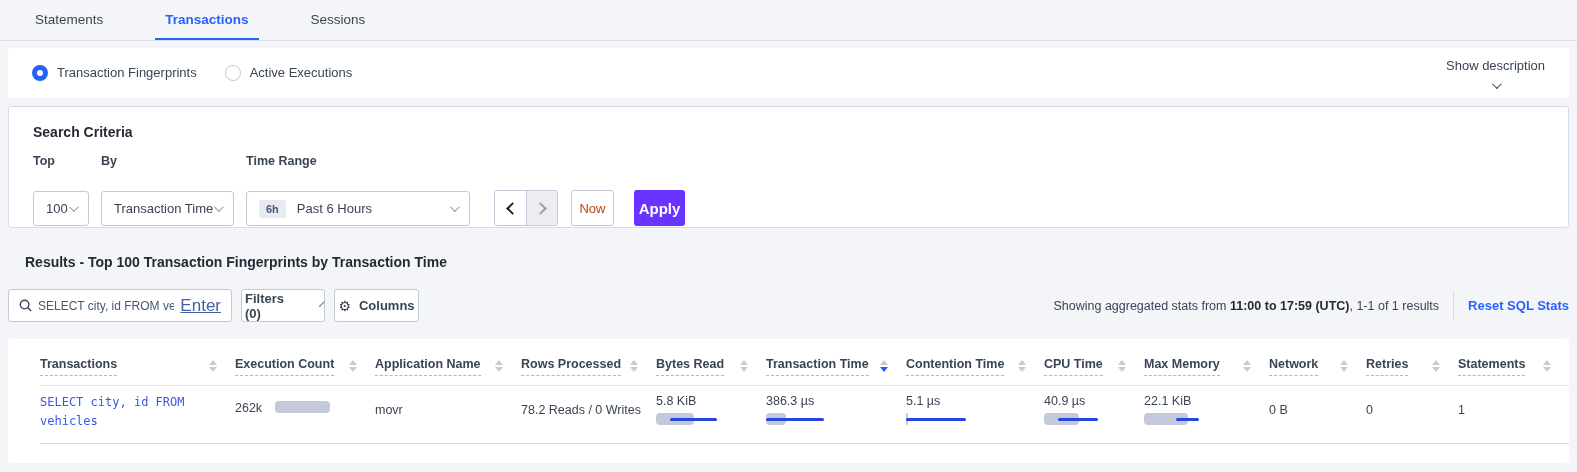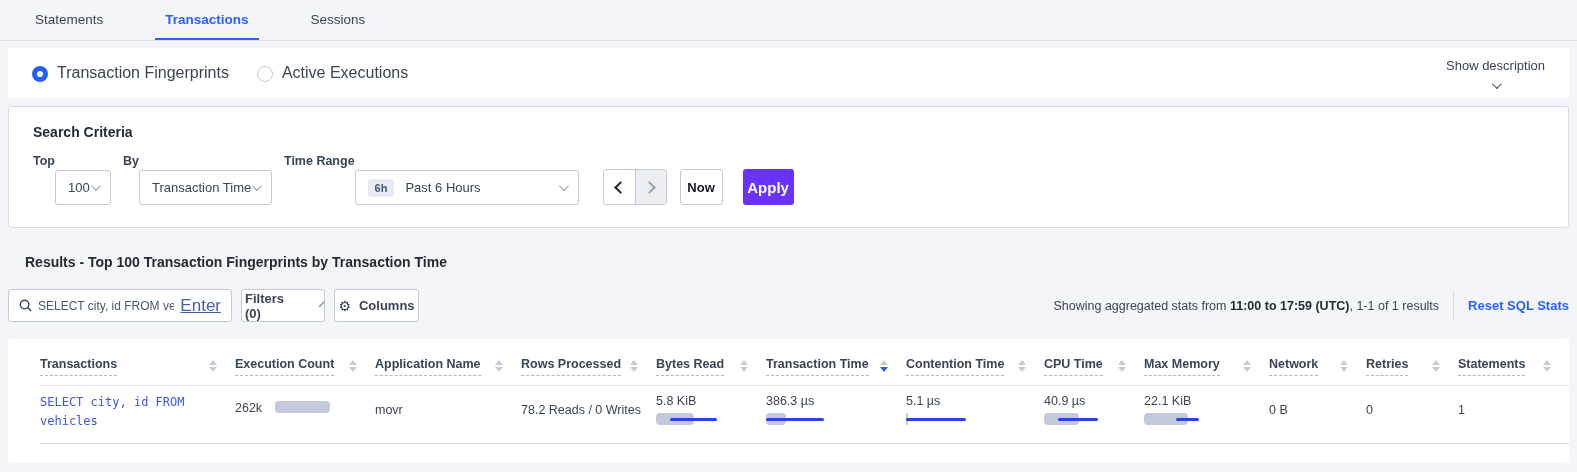--- a/index.html
+++ b/index.html
@@ -6,48 +6,48 @@
   html,body { width:1577px; height:472px; overflow:hidden; }
   body { background:#f4f5f9; font-family:"Liberation Sans", sans-serif; color:#394455; }
 
   
   .tabbar { height:41px; display:flex; align-items:stretch; padding-left:25px; border-bottom:1px solid #d9dce5; }
   .tab { font-size:13.5px; color:#394455; display:flex; align-items:center; padding:0 10px; margin-right:42px; cursor:pointer; border-bottom:2px solid transparent; }
   .tab.active { color:#2962ff; border-bottom:2px solid #2962ff; font-weight:bold; }
 
   
   .radio-row { margin:7px 8px 0; height:50px; background:#fff; border-radius:3px; display:flex; align-items:center; padding:0 24px; }
-  .radio-opt { display:flex; align-items:flex-end; margin-right:28px; cursor:pointer; font-size:16px; color:#394455; }
+  .radio-opt { display:flex; align-items:flex-start; margin-right:28px; cursor:pointer; font-size:13px; color:#394455; }
   .radio-dot { width:16px; height:16px; border-radius:50%; background:#fff; margin-right:9px; flex:0 0 auto; }
   .radio-dot.on { border:5px solid #2460f5; }
   .radio-dot.off { border:1px solid #c3c9d8; }
   .show-desc { margin-left:auto; display:flex; align-items:center; gap:9px; font-size:13px; color:#394455; cursor:pointer;flex-direction:column; }
   .chev { width:7px; height:7px; border-right:1.6px solid #394455; border-bottom:1.6px solid #394455; transform:rotate(45deg) translateY(-2px); display:inline-block; }
   .chev.gray { border-color:#6b7485; }
 
   
   .criteria-card { margin:8px 8px 0; background:#fff; border:1px solid #d6dbe7; border-radius:3px; height:122px; padding:17px 24px 0; }
   .criteria-title { font-size:14px; font-weight:bold; color:#242a35; }
   .criteria-form { display:flex; align-items:flex-end; margin-top:14px; }
-  .field { display:flex; flex-direction:row; margin-right:12px; }
+  .field { display:flex; flex-direction:column; margin-right:12px; }
   .field-label { font-size:12.5px; font-weight:bold; color:#394455; margin-bottom:7px; }
   .select { height:35px; border:1px solid #c3c9d8; border-radius:3px; background:#fff; display:flex; align-items:center; font-size:13px; color:#394455; padding:0 12px; cursor:pointer;margin-top:16px; }
   .select .chev { margin-left:auto; border-color:#8d95a8; }
   .sel-top { width:56px; }
   .sel-by { width:133px; }
   .sel-range { width:224px; margin-right:12px; }
   .range-badge { background:#e7eaf2; color:#475872; font-size:11px; font-weight:bold; border-radius:3px; padding:3px 7px; margin-right:11px; }
   .nav-group { display:flex; border:1px solid #c3c9d8; border-radius:3px; overflow:hidden; height:36px; margin-right:13px; }
   .nav-btn { width:31px; display:flex; align-items:center; justify-content:center; background:#fff; cursor:pointer; }
   .nav-btn + .nav-btn { border-left:1px solid #c3c9d8; }
   .nav-btn.disabled { background:#ecedf2; cursor:default; }
   .arr { width:9px; height:9px; border-right:2.2px solid #1b2029; border-bottom:2.2px solid #1b2029; display:inline-block; }
   .arr.left { transform:rotate(135deg); margin-left:3px; }
   .arr.right { transform:rotate(-45deg); margin-right:3px; border-color:#9aa1b1; }
-  .now-btn { height:36px; width:43px; border:1px solid #c3c9d8; border-radius:3px; background:#fff; color:#0f172a; font-size:13px; display:flex; align-items:center; justify-content:center; margin-right:20px; cursor:pointer;font-weight:bold; }
+  .now-btn { height:36px; width:43px; border:1px solid #c3c9d8; border-radius:3px; background:#fff; color:#c2410c; font-size:13px; display:flex; align-items:center; justify-content:center; margin-right:20px; cursor:pointer; }
   .apply-btn { height:36px; width:51px; border:none; border-radius:3px; background:#6933ff; color:#fff; font-size:15px; font-weight:bold; display:flex; align-items:center; justify-content:center; cursor:pointer; }
 
   
   .results-heading { margin:26px 0 0 25px; font-size:14px; font-weight:bold; color:#242a35; }
 
   .filter-row { display:flex; align-items:center; margin:19px 8px 0; }
   .search-box { width:224px; height:33px; background:#fff; border:1px solid #c3c9d8; border-radius:3px; display:flex; align-items:center; padding:0 10px; }
   .search-box svg { flex:0 0 auto; }
   .search-input { border:none; outline:none; flex:1 1 auto; min-width:0; font-size:12px; color:#475872; font-family:"Liberation Sans", sans-serif; margin:0 6px; background:transparent; }
   .enter-link { font-size:17px; color:#47619e; text-decoration:underline; cursor:pointer; flex:0 0 auto; }

